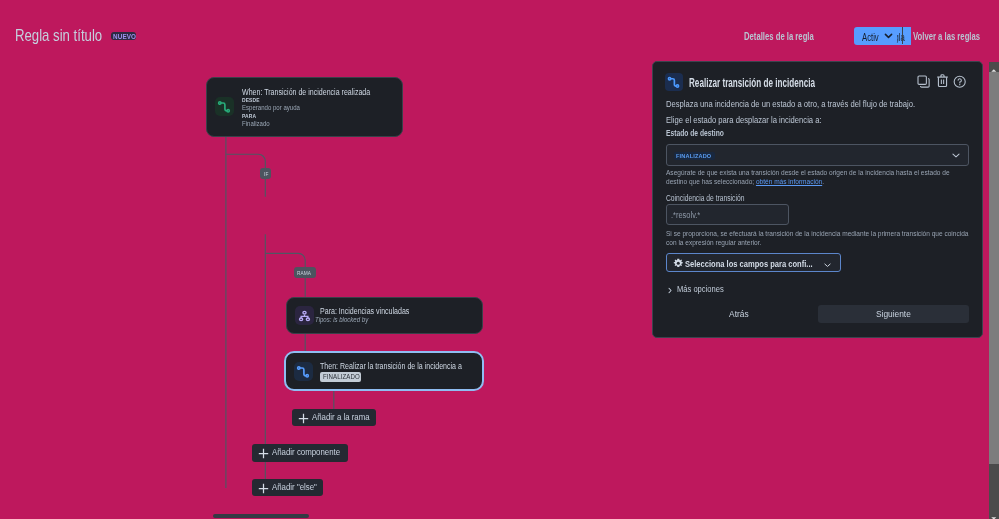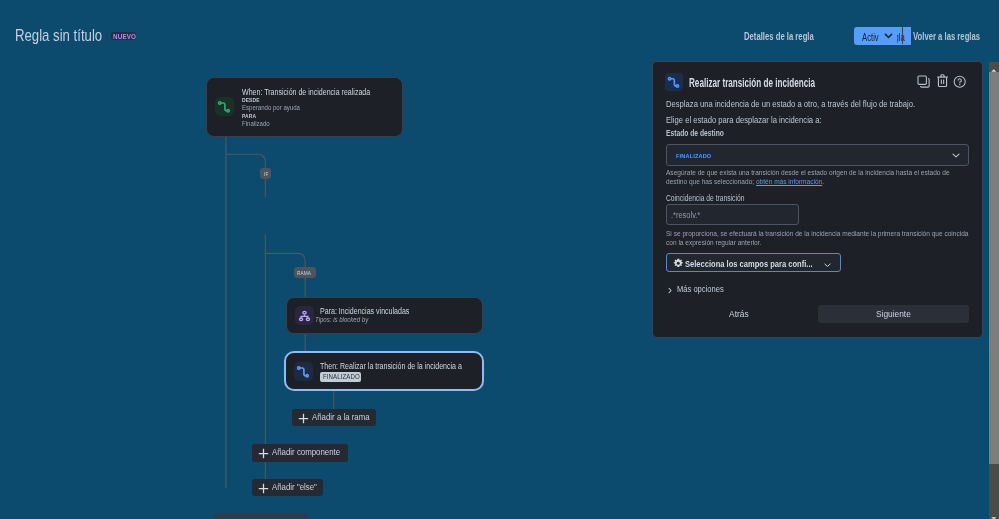--- a/index.html
+++ b/index.html
@@ -1,20 +1,20 @@
 <!DOCTYPE html>
 <html><head>
 <meta charset="utf-8">
 <title>Regla sin título</title>
 <style>
   *{box-sizing:border-box;margin:0;padding:0;}
   html,body{width:999px;height:519px;overflow:hidden;}
   body{background:#16191e;font-family:"Liberation Sans",sans-serif;color:#bfcada;}
   
-  .page{position:relative;width:999px;height:519px;background:#0c4a6e;overflow:hidden;}
+  .page{position:relative;width:999px;height:519px;background:#be185d;overflow:hidden;}
   
   .t{display:inline-block;white-space:nowrap;transform-origin:0 50%;
      transform:scaleX(var(--sx,.70));}
 
   
   .rule-title{position:absolute;left:15px;top:28px;font-size:17px;line-height:16px;color:#c5d0de;--sx:.775;}
   .new-badge{position:absolute;left:111px;top:31.9px;height:8.4px;width:24.7px;border-radius:3px;background:#2d2a41;}
   .new-badge .t{position:absolute;left:1.8px;top:1.7px;font-size:6.8px;line-height:5px;font-weight:700;color:#a093f0;--sx:.93;letter-spacing:.15px;}
   .details-link{position:absolute;left:744px;top:32px;font-size:11px;line-height:8px;color:#b9c4d2;--sx:.70;font-weight:600;}
   .activate-btn{position:absolute;left:854px;top:27px;width:57px;height:18px;background:#579dff;border-radius:3px 0 0 3px;}
@@ -53,21 +53,21 @@
   .p-title{position:absolute;left:36px;top:17px;font-size:12.5px;line-height:9px;--sx:.65;font-weight:700;color:#d5dde7;}
   .p-act{position:absolute;}
   .p-desc{position:absolute;left:13px;font-size:8.6px;line-height:6.5px;--sx:.89;color:#bdc7d5;}
   .fld-label{position:absolute;left:13px;font-size:9.6px;line-height:7px;--sx:.70;color:#b8c3d1;font-weight:500;}
   .select{position:absolute;left:12.8px;top:82.4px;width:303px;height:22px;background:#22262e;border:1px solid #4d5562;border-radius:3px;}
   .lozenge{position:absolute;left:7.6px;top:6.4px;height:8px;width:40.5px;border-radius:2px;background:#19283f;}
   .lozenge .t{position:absolute;left:1.9px;top:1.9px;font-size:5.9px;line-height:4px;--sx:.95;font-weight:700;color:#5a9cf0;letter-spacing:.15px;}
   .chev{position:absolute;right:8px;top:8px;}
   .helper{position:absolute;left:13px;font-size:7.4px;line-height:5.4px;--sx:.886;color:#99a4b3;}
   .helper .lnk{color:#5b9af5;text-decoration:underline;}
-  .txtinput{position:absolute;left:12.8px;top:142.1px;width:133px;height:21px;background:#22262e;border:1px solid #4d5562;border-radius:3px;padding-left:36px;}
+  .txtinput{position:absolute;left:12.8px;top:142.1px;width:123px;height:21px;background:#22262e;border:1px solid #4d5562;border-radius:3px;padding-left:36px;}
   .txtinput .t{position:absolute;left:4.5px;top:6.8px;font-size:8.4px;line-height:6.2px;--sx:.89;color:#8f9aa9;}
   .fieldbtn{position:absolute;left:12.5px;top:191.3px;width:175px;height:19px;background:#22262e;border:1px solid #5c86cb;border-radius:3px;}
   .fieldbtn svg{position:absolute;}
   
   .fieldbtn .t{position:absolute;left:18.5px;top:5.6px;font-size:9.9px;line-height:7.2px;--sx:.765;font-weight:700;color:#d3dbe6;}
   .more{position:absolute;left:23.9px;top:224.3px;font-size:8.8px;line-height:6.5px;--sx:.86;color:#c2ccd9;}
   .more-arrow{position:absolute;left:14.6px;top:224.6px;}
   .back-btn{position:absolute;left:42.5px;top:244.4px;width:86px;height:17px;border-radius:3px;}
   .back-btn{display:flex;align-items:center;justify-content:center;}
   

